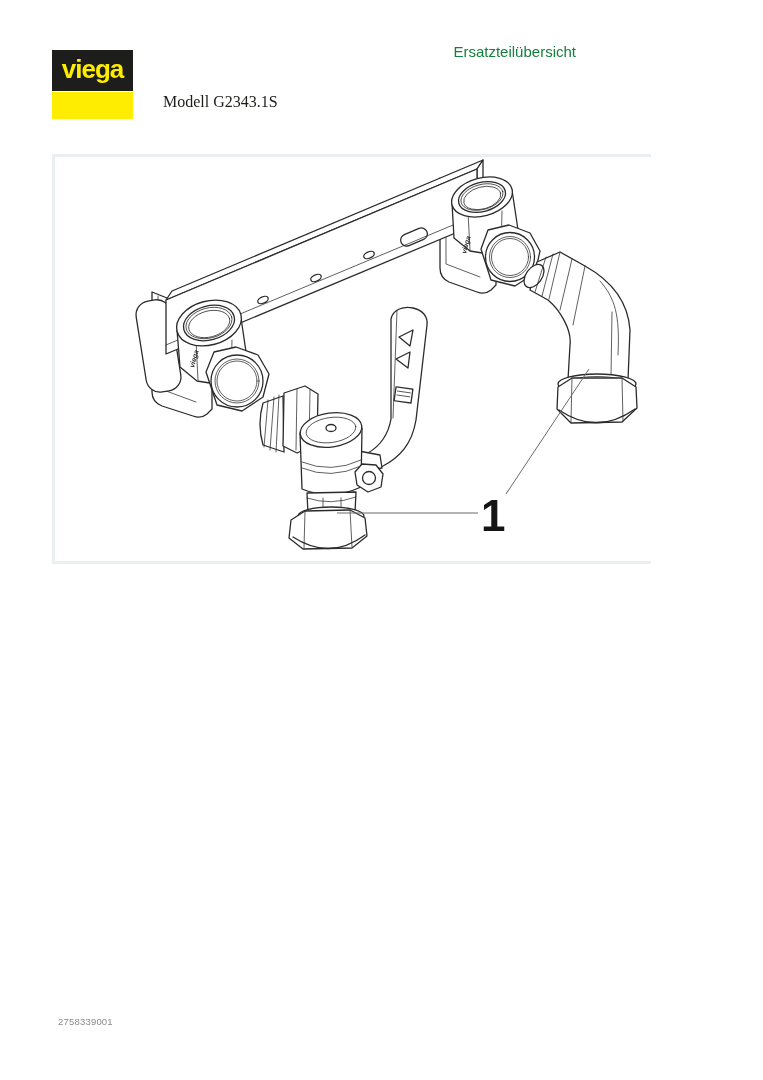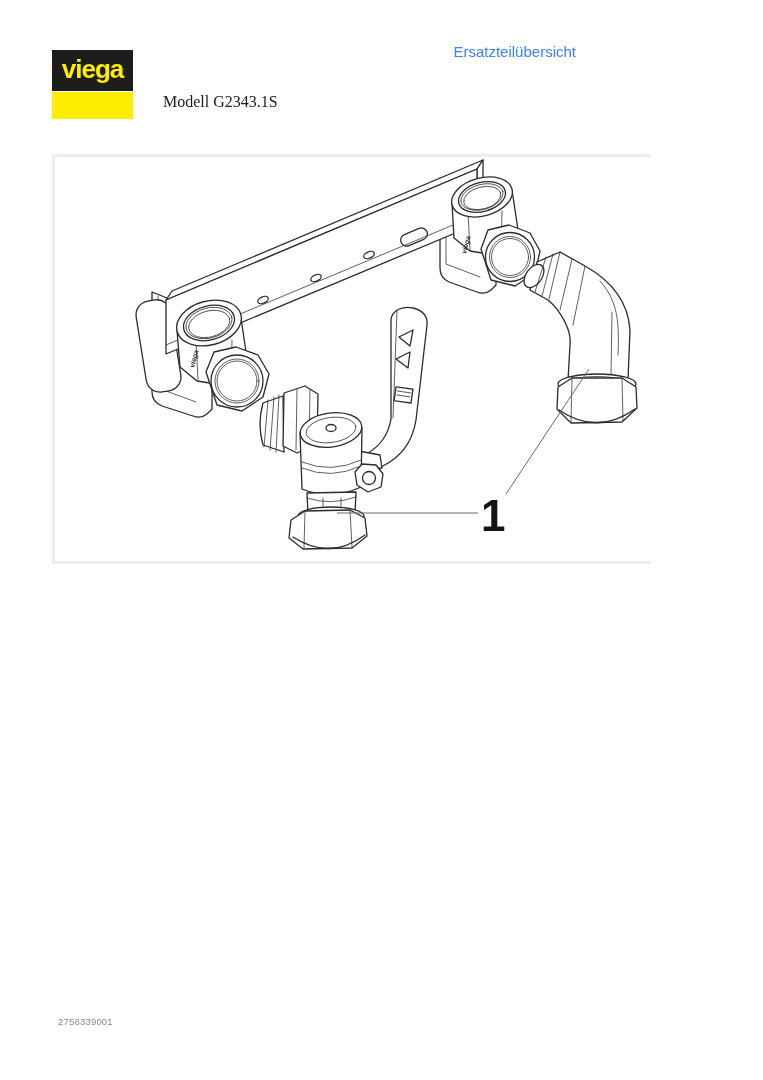--- a/index.html
+++ b/index.html
@@ -21,21 +21,21 @@
     position:absolute;left:0;top:0;width:81px;height:41px;background:var(--logo-black);
     display:flex;align-items:center;justify-content:center;
   }
   .logo-word{
     color:var(--brand-yellow);font-size:26px;font-weight:700;letter-spacing:-1px;
     line-height:1;padding-bottom:3px;
   }
   .logo-yellow{position:absolute;left:0;top:42px;width:81px;height:27px;background:var(--brand-yellow);}
   .doc-title{position:absolute;left:163px;top:57px;font-size:29px;font-weight:400;color:#1d1d1b;letter-spacing:0;}
   .doc-subtitle{position:absolute;left:163px;top:93px;font-size:16px;color:#1d1d1b;font-family:Liberation Serif, serif;}
-  .section-label{position:absolute;right:75px;top:43px;font-size:15px;color:#3b82f6;}
+  .section-label{position:absolute;right:75px;top:43px;font-size:15px;color:#15803d;}
   .section-bar{position:absolute;left:695px;top:45px;width:68px;height:13px;background:var(--brand-yellow);}
   
   .figure-frame{
     position:absolute;left:52px;top:154px;width:662px;height:410px;
     border:3px solid var(--frame-border);background:#fff;
   }
   .figure-frame svg{display:block;}
   .ln{fill:#fff;stroke:var(--line);stroke-width:1.3;stroke-linejoin:round;stroke-linecap:round;}
   .lo{fill:none;stroke:var(--line);stroke-width:1.3;stroke-linejoin:round;stroke-linecap:round;}
   .lt{fill:none;stroke:var(--line);stroke-width:0.75;stroke-linejoin:round;stroke-linecap:round;}

